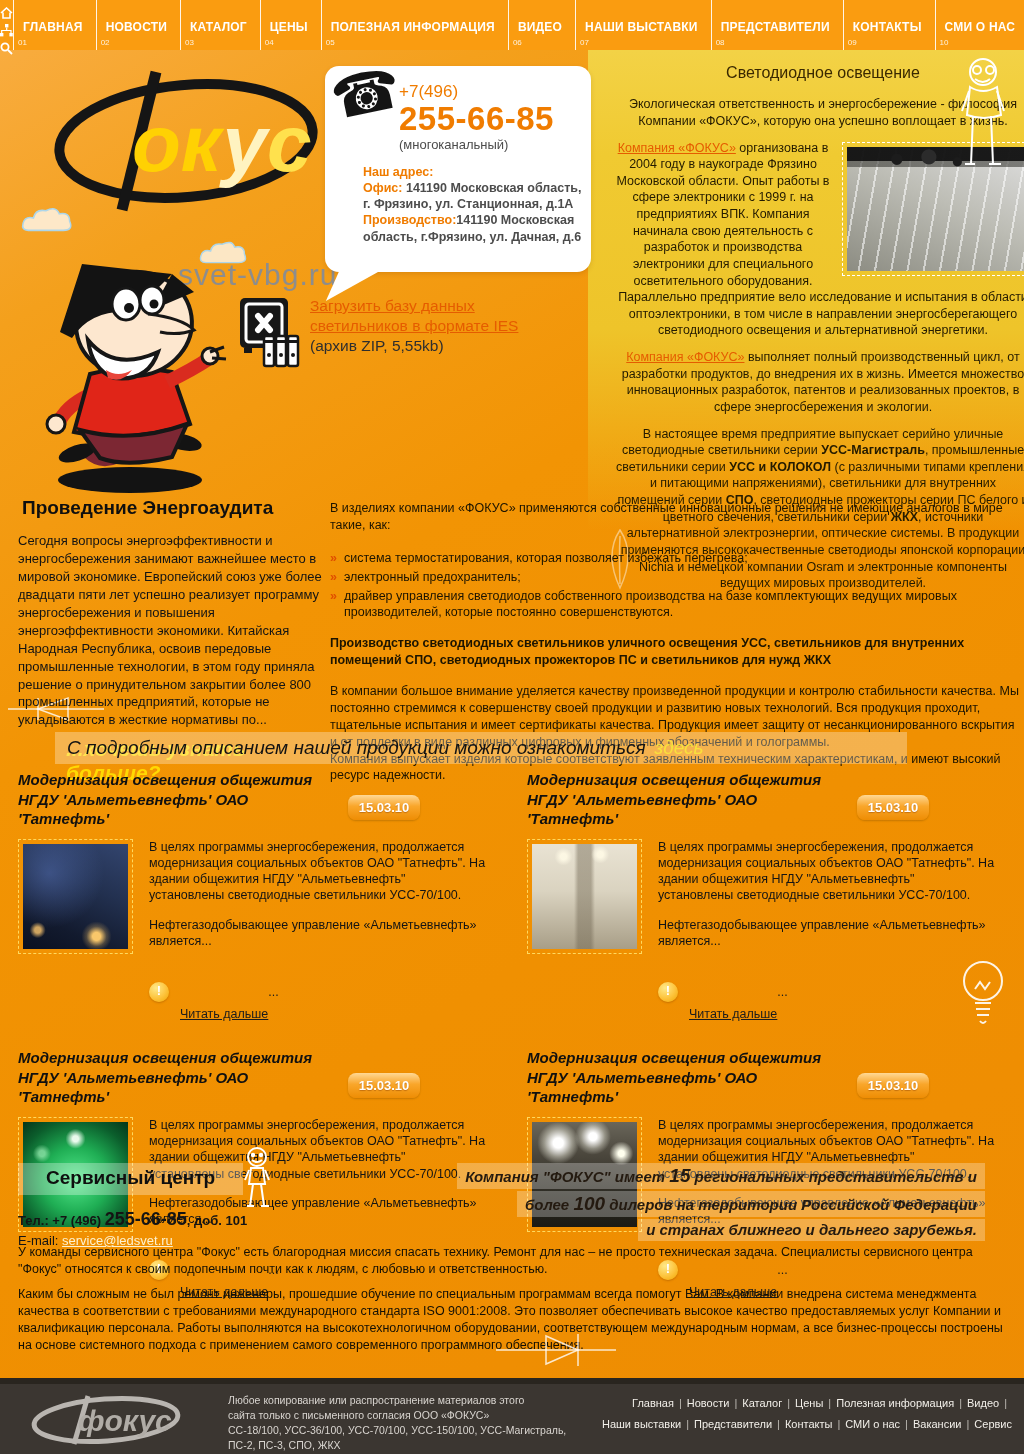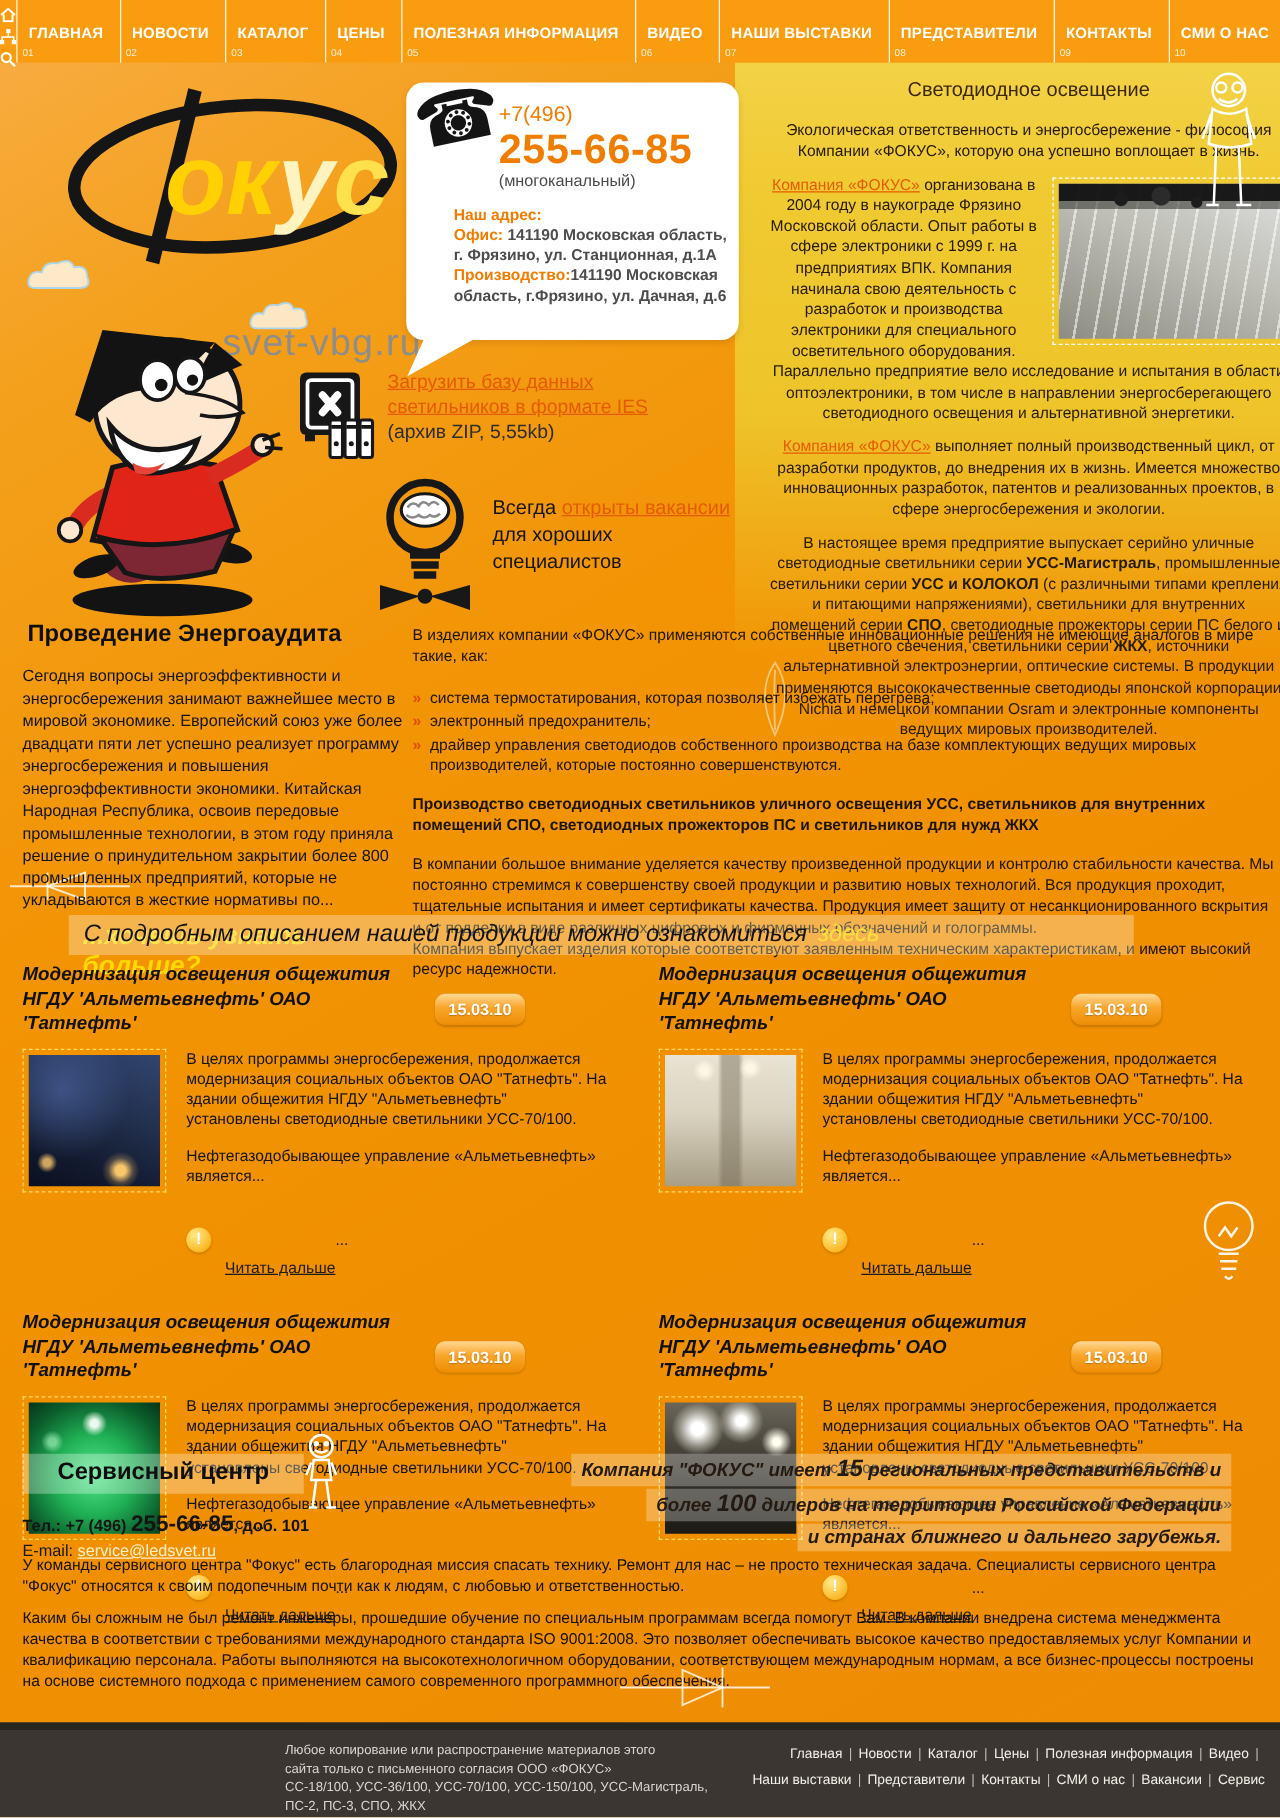--- a/index.html
+++ b/index.html
@@ -290,35 +290,20 @@
             <circle cx="55" cy="59" r="2"></circle>
         </g>
       </svg>
     </span>
     <div class="ies-text">
       <a class="olink">Загрузить базу данных светильников в формате IES</a>
       <div class="ies-note">(архив ZIP, 5,55kb)</div>
     </div>
   </div>
 
-  <div class="vac">
-    <span>
-      <svg width="84" height="110" viewBox="0 0 84 110">
-        <circle cx="42" cy="34" r="28" fill="none" stroke="#181818" stroke-width="6"></circle>
-        <ellipse cx="42" cy="28" rx="19" ry="13" fill="#fff" stroke="#181818" stroke-width="2.5"></ellipse>
-        <path d="M28 26 q4 -6 9 -1 q3 -6 8 -1 q4 -5 8 0" fill="none" stroke="#8a8a8a" stroke-width="2"></path>
-        <path d="M27 32 q5 4 10 0 q4 4 9 0 q4 3 8 -1" fill="none" stroke="#8a8a8a" stroke-width="2"></path>
-        <path d="M30 64 h24 M31 72 h22 M33 80 h18" stroke="#181818" stroke-width="6"></path>
-        <path d="M6 88 L38 97 L6 108 Z" fill="#181818"></path>
-        <path d="M78 88 L46 97 L78 108 Z" fill="#181818"></path>
-        <circle cx="42" cy="97" r="6" fill="#181818"></circle>
-      </svg>
-    </span>
-    <div class="vac-text"><span>Всегда </span><a class="olink">открыты вакансии</a><span> для хороших специалистов</span></div>
-  </div>
 
   <div class="energy">
     <h2>Проведение Энергоаудита</h2>
     <p>Сегодня вопросы энергоэффективности и энергосбережения занимают важнейшее место в мировой экономике. Европейский союз уже более двадцати пяти лет успешно реализует программу энергосбережения и повышения энергоэффективности экономики. Китайская Народная Республика, освоив передовые промышленные технологии, в этом году приняла решение о принудительном закрытии более 800 промышленных предприятий, которые не укладываются в жесткие нормативы по...</p>
     <a class="more">...хочешь узнать больше?</a>
   </div>
   <div class="energy-diode">
     <svg width="96" height="30" viewBox="0 0 96 30" stroke="rgba(255,255,255,.8)" stroke-width="1.5" fill="none">
         <path d="M0 15 H96"></path>
         <path d="M60 4 V26 L30 15 Z"></path>
@@ -489,20 +474,29 @@
     <div class="svc-diode">
       <svg width="120" height="40" viewBox="0 0 120 40" stroke="rgba(255,255,255,.8)" stroke-width="1.5" fill="none">
           <path d="M0 20 H120"></path>
           <path d="M50 6 V34 L82 20 Z"></path>
           <path d="M82 4 V36"></path>
         </svg>
     </div>
   </div>
 
   <div class="footer">
+    <div class="f-logo">
+      <svg width="160" height="52" viewBox="0 0 160 52">
+        <g transform="rotate(-4 80 26)">
+            <ellipse cx="80" cy="26" rx="72" ry="21" fill="none" stroke="#b9b5b0" stroke-width="5"></ellipse>
+          </g>
+        <line x1="62" y1="2" x2="48" y2="50" stroke="#b9b5b0" stroke-width="5"></line>
+        <text x="52" y="37" font-size="30" font-style="italic" font-weight="bold" font-family="Liberation Sans, sans-serif" fill="#b0aca6">фокус</text>
+      </svg>
+    </div>
     <div class="f-copy">Любое копирование или распространение материалов этого
 сайта только с письменного согласия ООО «ФОКУС»
 СС-18/100, УСС-36/100, УСС-70/100, УСС-150/100, УСС-Магистраль,
 ПС-2, ПС-3, СПО, ЖКХ</div>
     <div class="f-links">
       <div class="row">
         <a>Главная</a><span class="sep">|</span><a>Новости</a><span class="sep">|</span><a>Каталог</a><span class="sep">|</span><a>Цены</a><span class="sep">|</span><a>Полезная информация</a><span class="sep">|</span><a>Видео</a><span class="sep">|</span>
       </div>
       <div class="row">
         <a>Наши выставки</a><span class="sep">|</span><a>Представители</a><span class="sep">|</span><a>Контакты</a><span class="sep">|</span><a>СМИ о нас</a><span class="sep">|</span><a>Вакансии</a><span class="sep">|</span><a>Сервис</a>

